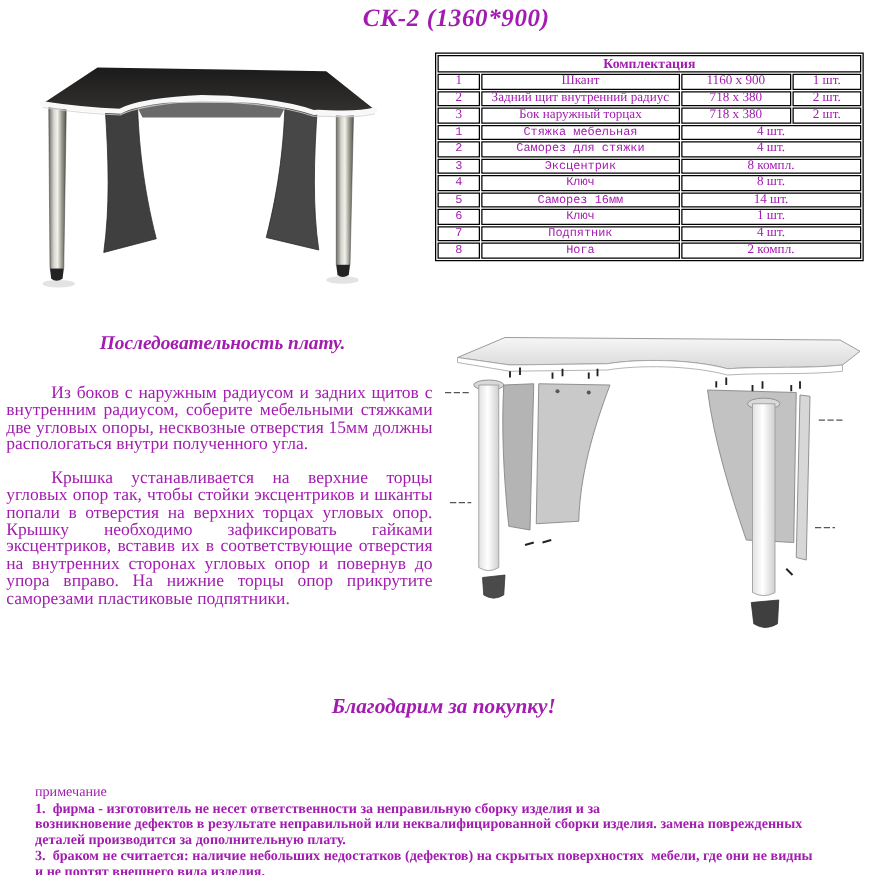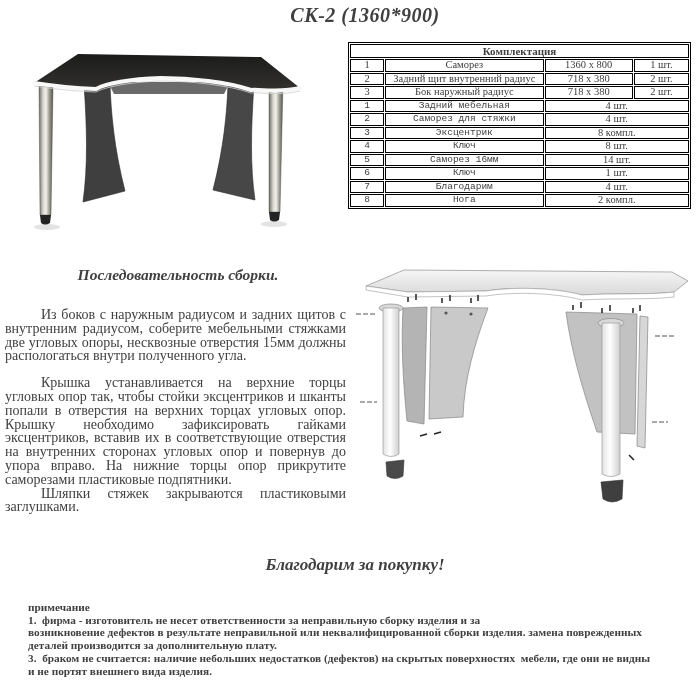--- a/index.html
+++ b/index.html
@@ -1,18 +1,18 @@
 <!DOCTYPE html>
 <html><head>
 <meta charset="utf-8">
 <style>
   html,body {margin:0; padding:0; background:#ffffff;}
   .page {
     position:relative; width:700px; height:700px; background:#ffffff;
-    font-family:"Liberation Serif", serif; color:#404040; overflow:hidden;
+    font-family:"Liberation Serif", serif; color:#a21caf; overflow:hidden;
   }
   
   .doc-title {
     position:absolute; top:4px; left:20px; width:690px; margin:0;
     text-align:center; font-size:20px; font-weight:bold; font-style:italic;
     letter-spacing:0.5px;
   }
   
   .desk-photo {position:absolute; left:8px; top:42px;}
   
@@ -48,21 +48,21 @@
   
   .thanks {
     position:absolute; left:0; top:555px; width:710px; text-align:center;
     font-size:17px; font-weight:bold; font-style:italic;
   }
   
   .notes {
     position:absolute; left:28px; top:601px; width:668px;
     font-size:11.3px; font-weight:bold; line-height:12.7px;
   }
-  .notes-h {font-weight:bold;}
+  .notes-h {font-weight:normal;margin-top:27px;}
   .note {white-space:pre-line;}
   .note .u {}
 </style>
 </head>
 <body>
 
 <div class="page">
 
   <h1 class="doc-title">СК-2  (1360*900)</h1>
 
@@ -106,39 +106,39 @@
         <col style="width:158px">
         <col style="width:88px">
         <col style="width:55px">
       </colgroup>
     <tbody>
         <tr>
       <td class="th" colspan="4">Комплектация</td>
     </tr>
     <tr>
       <td>1</td>
-      <td>Саморез</td>
-      <td>1360 x 800</td>
+      <td>Шкант</td>
+      <td>1160 x 900</td>
       <td>1 шт.</td>
     </tr>
     <tr>
       <td>2</td>
       <td>Задний щит внутренний радиус</td>
       <td>718 x 380</td>
       <td>2 шт.</td>
     </tr>
     <tr>
       <td>3</td>
-      <td>Бок наружный радиус</td>
+      <td>Бок наружный торцах</td>
       <td>718 x 380</td>
       <td>2 шт.</td>
     </tr>
     <tr>
       <td class="mono">1</td>
-      <td class="mono">Задний мебельная</td>
+      <td class="mono">Стяжка мебельная</td>
       <td colspan="2">4 шт.</td>
     </tr>
     <tr>
       <td class="mono">2</td>
       <td class="mono">Саморез для стяжки</td>
       <td colspan="2">4 шт.</td>
     </tr>
     <tr>
       <td class="mono">3</td>
       <td class="mono">Эксцентрик</td>
@@ -154,37 +154,36 @@
       <td class="mono">Саморез 16мм</td>
       <td colspan="2">14 шт.</td>
     </tr>
     <tr>
       <td class="mono">6</td>
       <td class="mono">Ключ</td>
       <td colspan="2">1 шт.</td>
     </tr>
     <tr>
       <td class="mono">7</td>
-      <td class="mono">Благодарим</td>
+      <td class="mono">Подпятник</td>
       <td colspan="2">4 шт.</td>
     </tr>
     <tr>
       <td class="mono">8</td>
       <td class="mono">Нога</td>
       <td colspan="2">2 компл.</td>
     </tr>
   </tbody>
     </table>
 
-  <div class="assembly-heading">Последовательность сборки.</div>
+  <div class="assembly-heading">Последовательность плату.</div>
 
   <div class="assembly-text">
     <p>Из боков с наружным радиусом и задних щитов с внутренним радиусом, соберите мебельными стяжками две угловых опоры, несквозные отверстия 15мм должны распологаться внутри полученного угла.</p>
     <p class="gap">Крышка устанавливается на верхние торцы угловых опор так, чтобы стойки эксцентриков и шканты попали в отверстия на верхних торцах угловых опор. Крышку необходимо зафиксировать гайками эксцентриков, вставив их в соответствующие отверстия на внутренних сторонах угловых опор и повернув до упора вправо. На нижние торцы опор прикрутите саморезами пластиковые подпятники.</p>
-    <p class="p4"><span class="jline">Шляпки стяжек закрываются пластиковыми</span><span>заглушками.</span></p>
   </div>
 
   <svg class="exploded" width="350" height="290" viewBox="0 0 350 290" aria-hidden="true">
     <defs>
       <linearGradient id="slab" x1="0" y1="0" x2="0" y2="1">
         <stop offset="0" stop-color="#f6f6f6"></stop>
         <stop offset="1" stop-color="#d9d9d9"></stop>
       </linearGradient>
       <linearGradient id="whiteLeg" x1="0" y1="0" x2="1" y2="0">
         <stop offset="0" stop-color="#e2e2e2"></stop>

